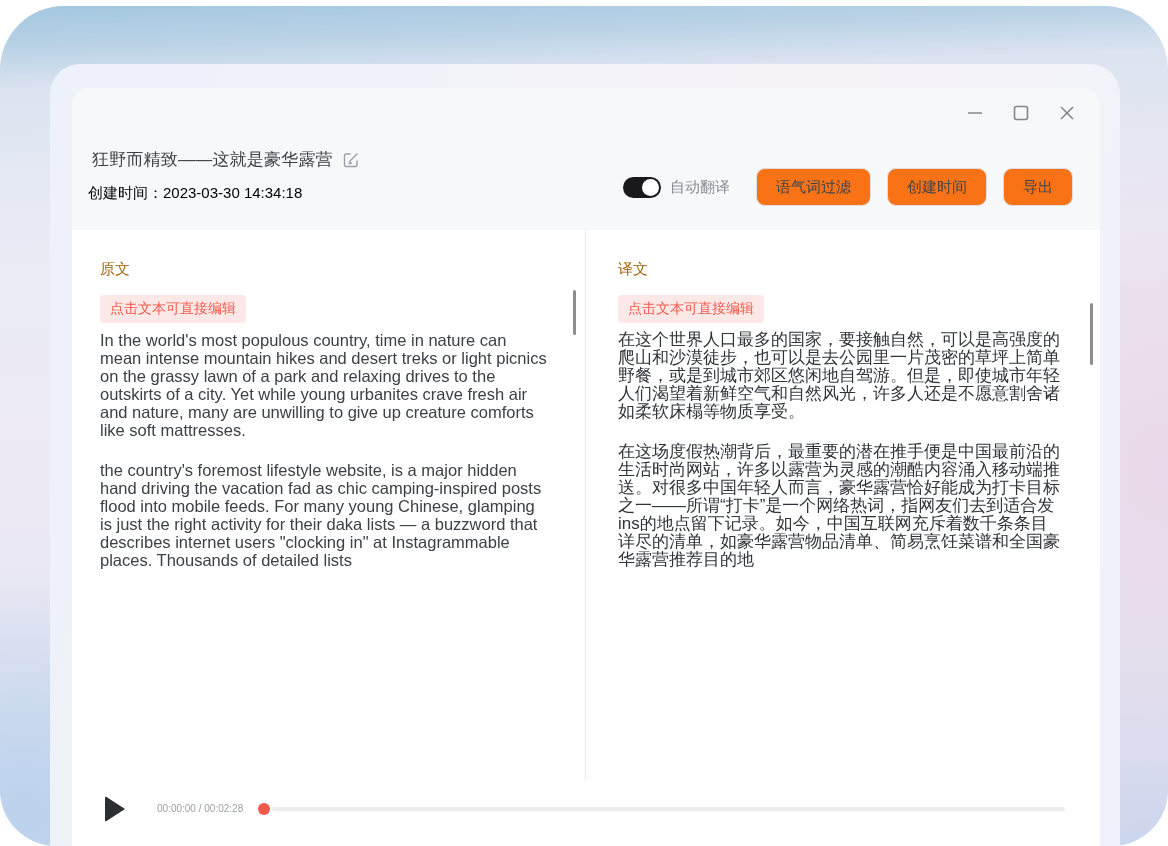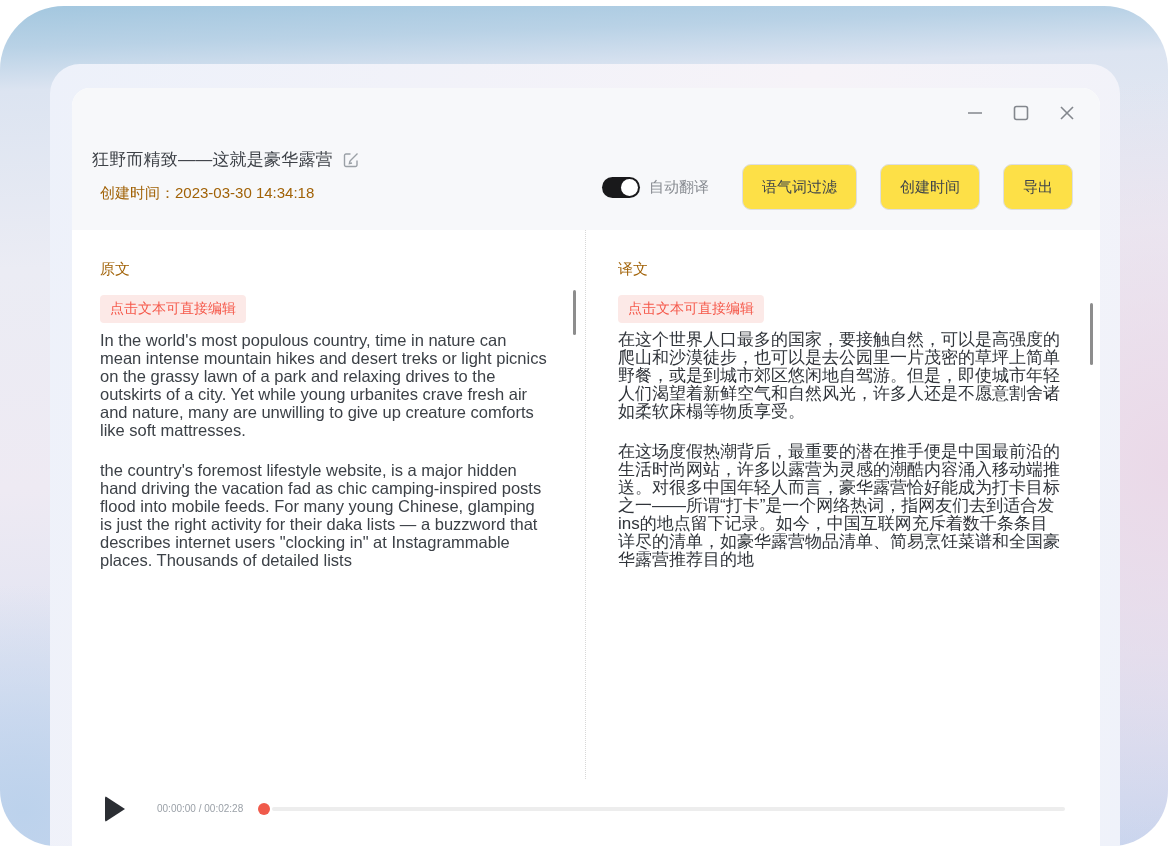--- a/index.html
+++ b/index.html
@@ -27,31 +27,31 @@
     border-radius:18px 18px 0 0; background:#ffffff; overflow:hidden;
   }
   .win-header { position:relative; height:142px; background:#f7f8fa; }
 
   .win-controls { position:absolute; top:14px; right:22px; display:flex; align-items:center; gap:24px; }
   .win-controls .wc { width:22px; height:22px; display:flex; align-items:center; justify-content:center; cursor:pointer; color:#83878d; }
 
   .title-row { position:absolute; left:20px; top:60px; display:flex; align-items:center; gap:10px; }
   .doc-title { font-size:17px; color:#3d4147; letter-spacing:.2px; }
   .edit-ic { color:#9aa0a6; display:flex; }
-  .created { position:absolute; left:28px; top:96px; font-size:15px; color:#a16207; }
+  .created { position:absolute; left:16px; top:96px; font-size:15px; color:#000000; }
 
-  .toolbar { position:absolute; right:27px; top:80px; display:flex; align-items:center; gap:23px; height:38px; }
+  .toolbar { position:absolute; right:27px; top:80px; display:flex; align-items:center; gap:16px; height:38px; }
   .toggle-wrap { display:flex; align-items:center; gap:9px; margin-right:10px; }
   .toggle { width:38px; height:21px; border-radius:11px; background:#19191b; position:relative; cursor:pointer; }
   .toggle .knob { position:absolute; top:2px; right:2px; width:17px; height:17px; border-radius:50%; background:#ffffff; }
   .toggle-label { font-size:15px; color:#878b91; }
   .tb-btn {
     font-family:"Liberation Sans", sans-serif;
-    background:#fde047; border:1px solid #dddee2; border-radius:9px;
-    height:46px; padding:0 19px; font-size:15px; color:#3f444a; cursor:pointer;
+    background:#f97316; border:1px solid #dddee2; border-radius:9px;
+    height:38px; padding:0 19px; font-size:15px; color:#3f444a; cursor:pointer;
   }
 
   .content { position:relative; display:flex; height:549px; background:#ffffff; }
   .col { position:relative; overflow:hidden; }
   .col.source { width:513px; padding:30px 34px 0 28px; }
   .col.target { flex:1; border-left:1px dotted #d8d8d8; padding:30px 36px 0 32px; }
   .col-header { font-size:15px; color:#a16207; margin-bottom:16px; }
   .hint-badge {
     display:inline-block; background:#fce9e7; color:#f5584a;
     font-size:14px; padding:5px 10px; border-radius:4px; margin-bottom:8px;

